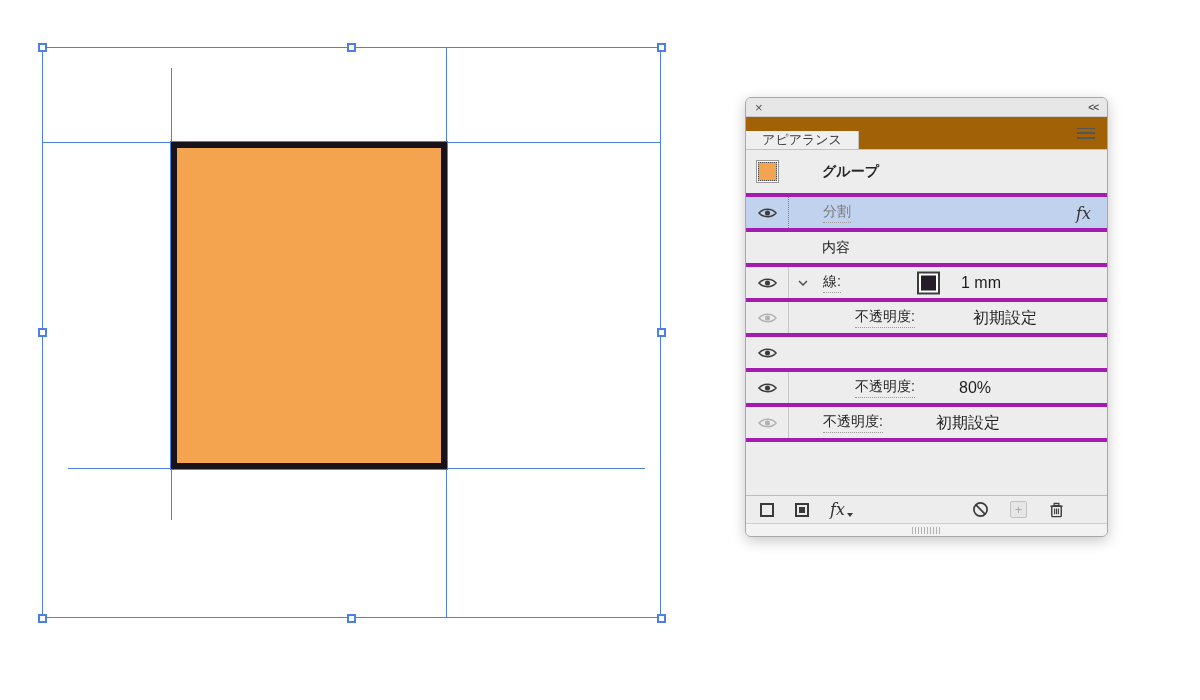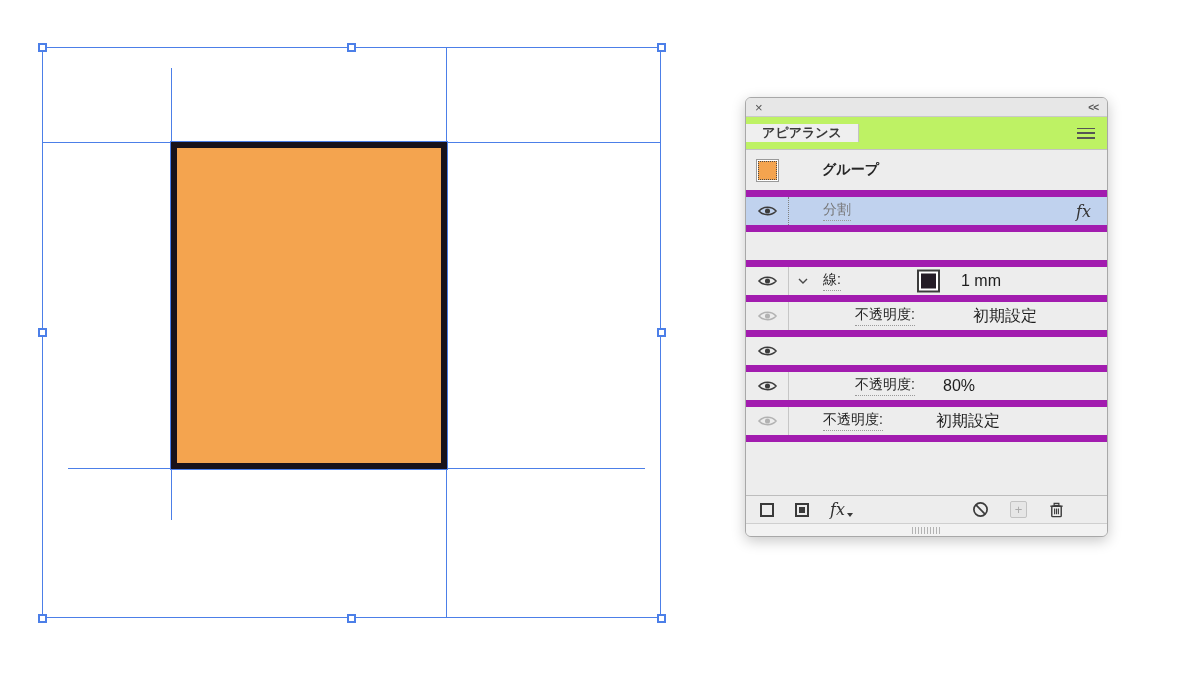--- a/index.html
+++ b/index.html
@@ -30,30 +30,30 @@
   
   .panel{position:absolute;left:745px;top:97px;width:363px;height:440px;
     background:var(--panel-bg);border:1px solid #A8A8A8;border-radius:6px;
     box-shadow:0 4px 14px rgba(0,0,0,.22);display:flex;flex-direction:column;
     overflow:hidden;}
   .titlebar{flex:0 0 19px;background:#E7E7E7;border-bottom:1px solid #C9C9C9;
     display:flex;align-items:center;justify-content:space-between;padding:0 9px;
     color:#555;}
   .close-btn{font-size:13px;line-height:1;color:#555;cursor:default;}
   .collapse-btn{font-size:10px;letter-spacing:-1px;color:#555;font-weight:bold;}
-  .tabbar{flex:0 0 33px;background:#bef264;border-bottom:1px solid #C2C2C2;
-    display:flex;align-items:center;position:relative;font-weight:bold;}
+  .tabbar{flex:0 0 33px;background:#a16207;border-bottom:1px solid #C2C2C2;
+    display:flex;align-items:flex-end;position:relative;}
   .tab{width:113px;background:#EFEFEF;border-right:1px solid #C2C2C2;
     display:flex;align-items:center;justify-content:center;font-size:13px;color:#3A3A3A;}
   .panel-menu{position:absolute;right:12px;top:11px;width:18px;height:11px;
     background:repeating-linear-gradient(#555 0 1.5px,transparent 1.5px 4.5px);}
 
   .rows{flex:1;display:flex;flex-direction:column;background:var(--panel-bg);}
   .row{display:flex;align-items:stretch;height:35px;flex:0 0 35px;
-    border-bottom:7px solid #a21caf;position:relative;}
+    border-bottom:4px solid #a21caf;position:relative;}
   .row-group{height:47px;flex:0 0 47px;}
   .row.selected{background:var(--selected-row);}
   .eyecol{flex:0 0 42px;display:flex;align-items:center;justify-content:center;}
   .rowcontent{flex:1;position:relative;border-left:1px solid #C6C6C6;}
   .row-group .rowcontent,.row-plain .rowcontent{border-left:none;}
   .row.selected .rowcontent{border-left:1px dotted #7F7F7F;}
   .lab{position:absolute;top:50%;transform:translateY(-50%);white-space:nowrap;
     font-size:14px;color:#262626;}
   .bold{font-weight:bold;}
   .grey{color:#767676;text-align:right;}
@@ -162,20 +162,23 @@
             </svg>
         </div>
         <div class="rowcontent">
           <span class="lab grey dotted-u" style="left:34px">分割</span>
           <span class="fx-badge">fx</span>
         </div>
       </div>
 
       <div class="row row-plain">
         <div class="eyecol"></div>
+        <div class="rowcontent">
+          <span class="lab" style="left:34px">内容</span>
+        </div>
       </div>
 
       <div class="row">
         <div class="eyecol">
           <svg class="eye" viewBox="0 0 20 12">
             <use href="#eye-shape"></use>
             </svg>
         </div>
         <div class="rowcontent">
           <svg class="chev" width="10" height="6" viewBox="0 0 10 6">
@@ -210,21 +213,21 @@
       </div>
 
       <div class="row">
         <div class="eyecol">
           <svg class="eye" viewBox="0 0 20 12">
             <use href="#eye-shape"></use>
             </svg>
         </div>
         <div class="rowcontent">
           <span class="lab dotted-u" style="left:66px">不透明度:</span>
-          <span class="val" style="left:154px">80%</span>
+          <span class="val" style="left:170px">80%</span>
         </div>
       </div>
 
       <div class="row">
         <div class="eyecol">
           <svg class="eye dim" viewBox="0 0 20 12">
             <use href="#eye-shape"></use>
             </svg>
         </div>
         <div class="rowcontent">

